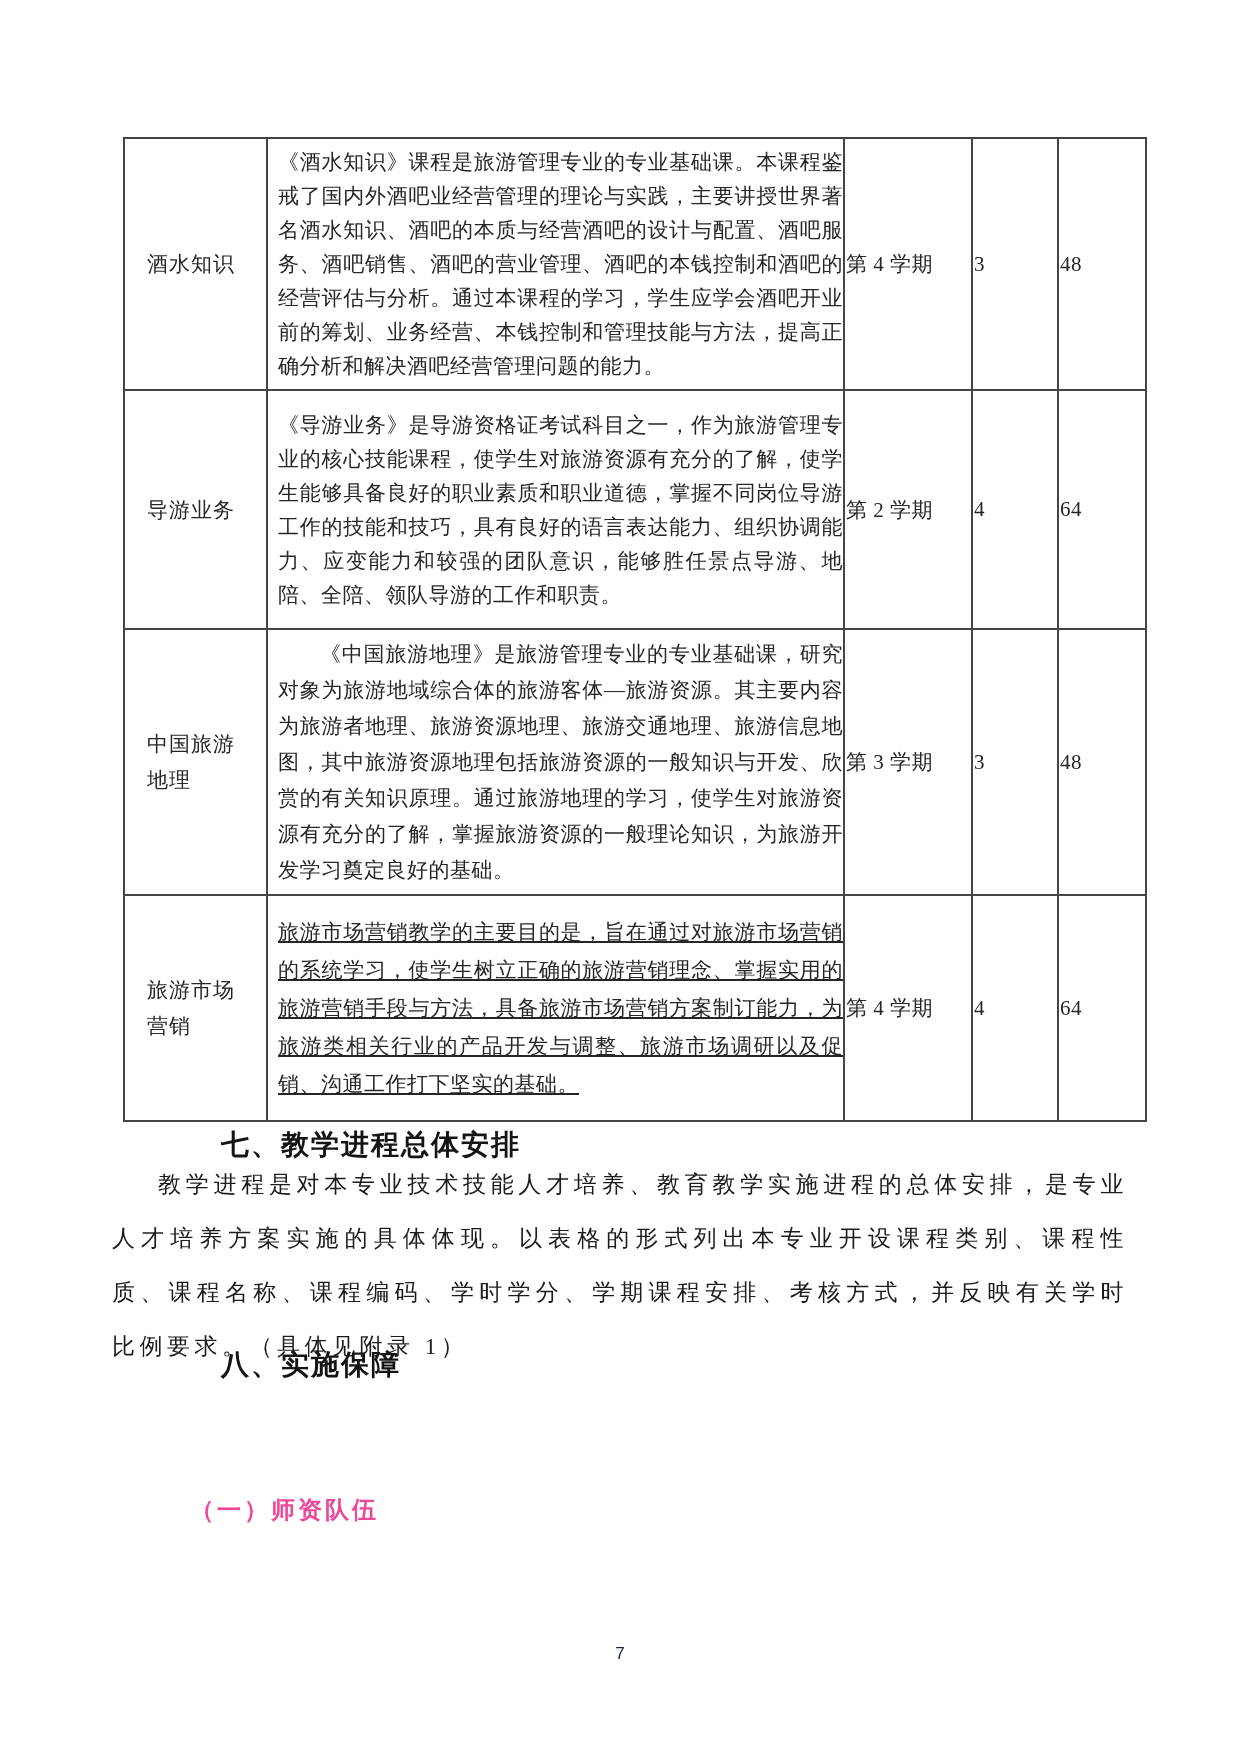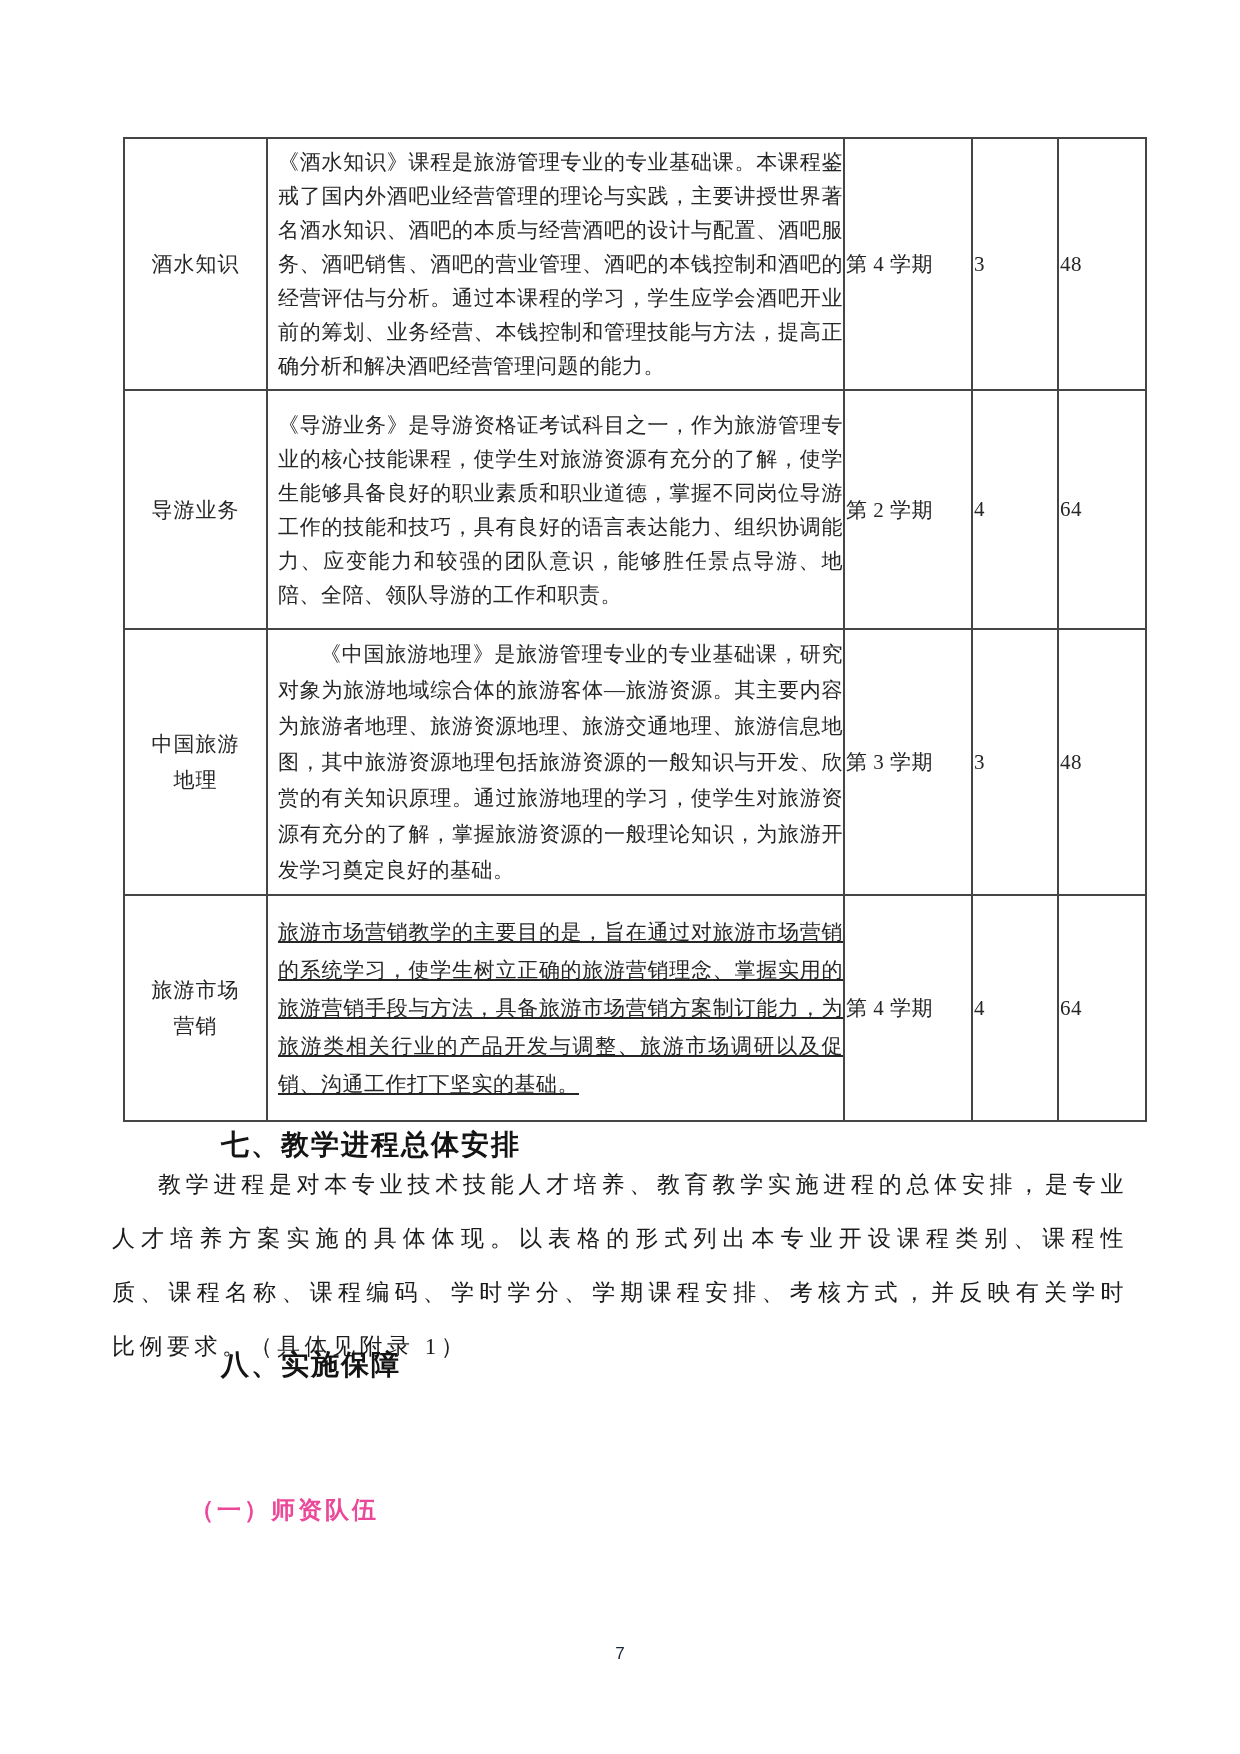--- a/index.html
+++ b/index.html
@@ -21,21 +21,20 @@
     border:2px solid #454545;
     font-size:21px;
     color:#262626;
     vertical-align:middle;
   }
   .row-1{height:252px;}
   .row-2{height:239px;}
   .row-3{height:230px;}
   .row-4{height:226px;}
   td.course{
-    text-align:center;
     padding:5px 22px;
     letter-spacing:1px;
     line-height:36px;
   }
   td.desc{
     padding:6px 0 6px 10px;
     text-align:justify;
     letter-spacing:0.5px;
     line-height:34px;
   }

